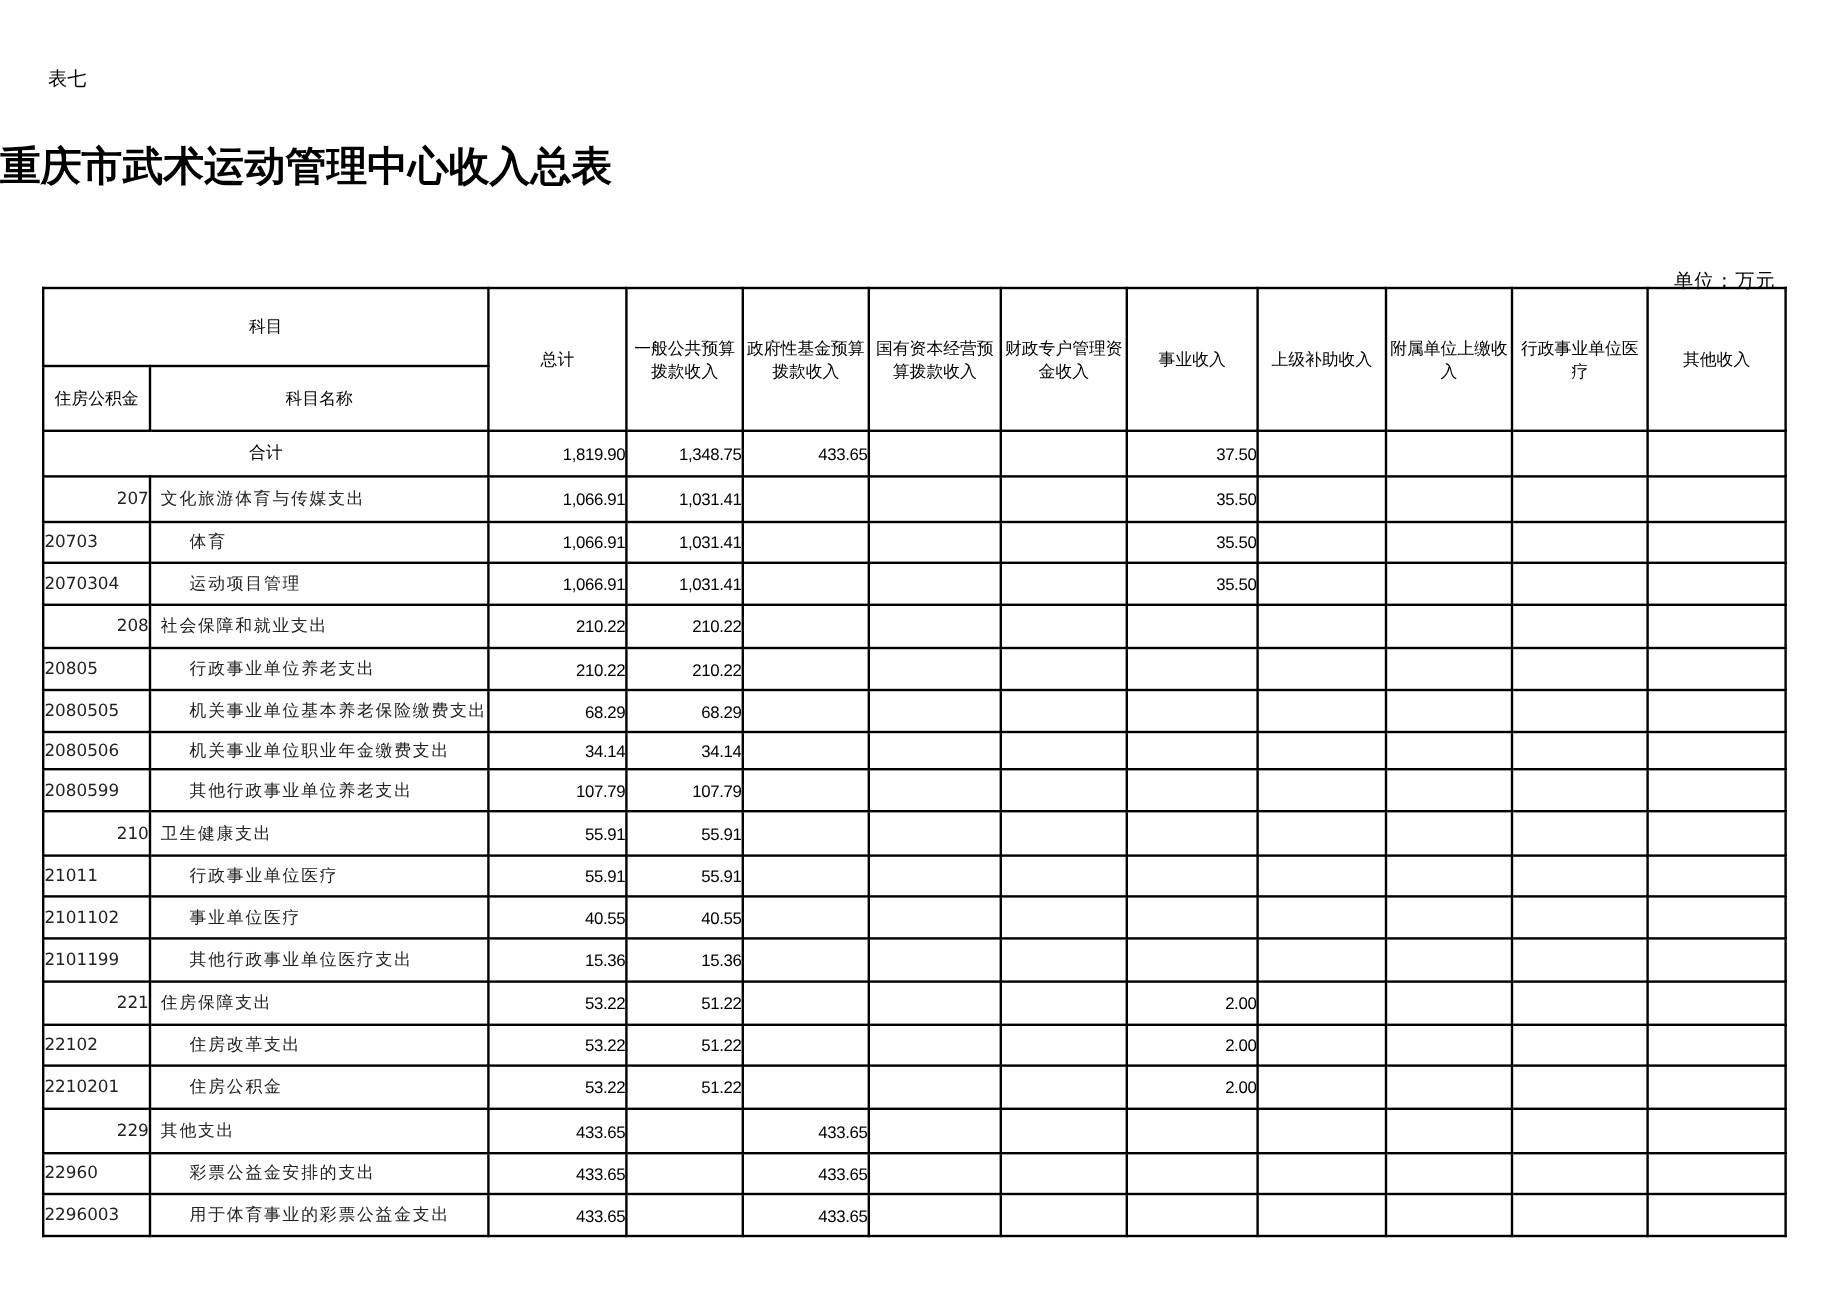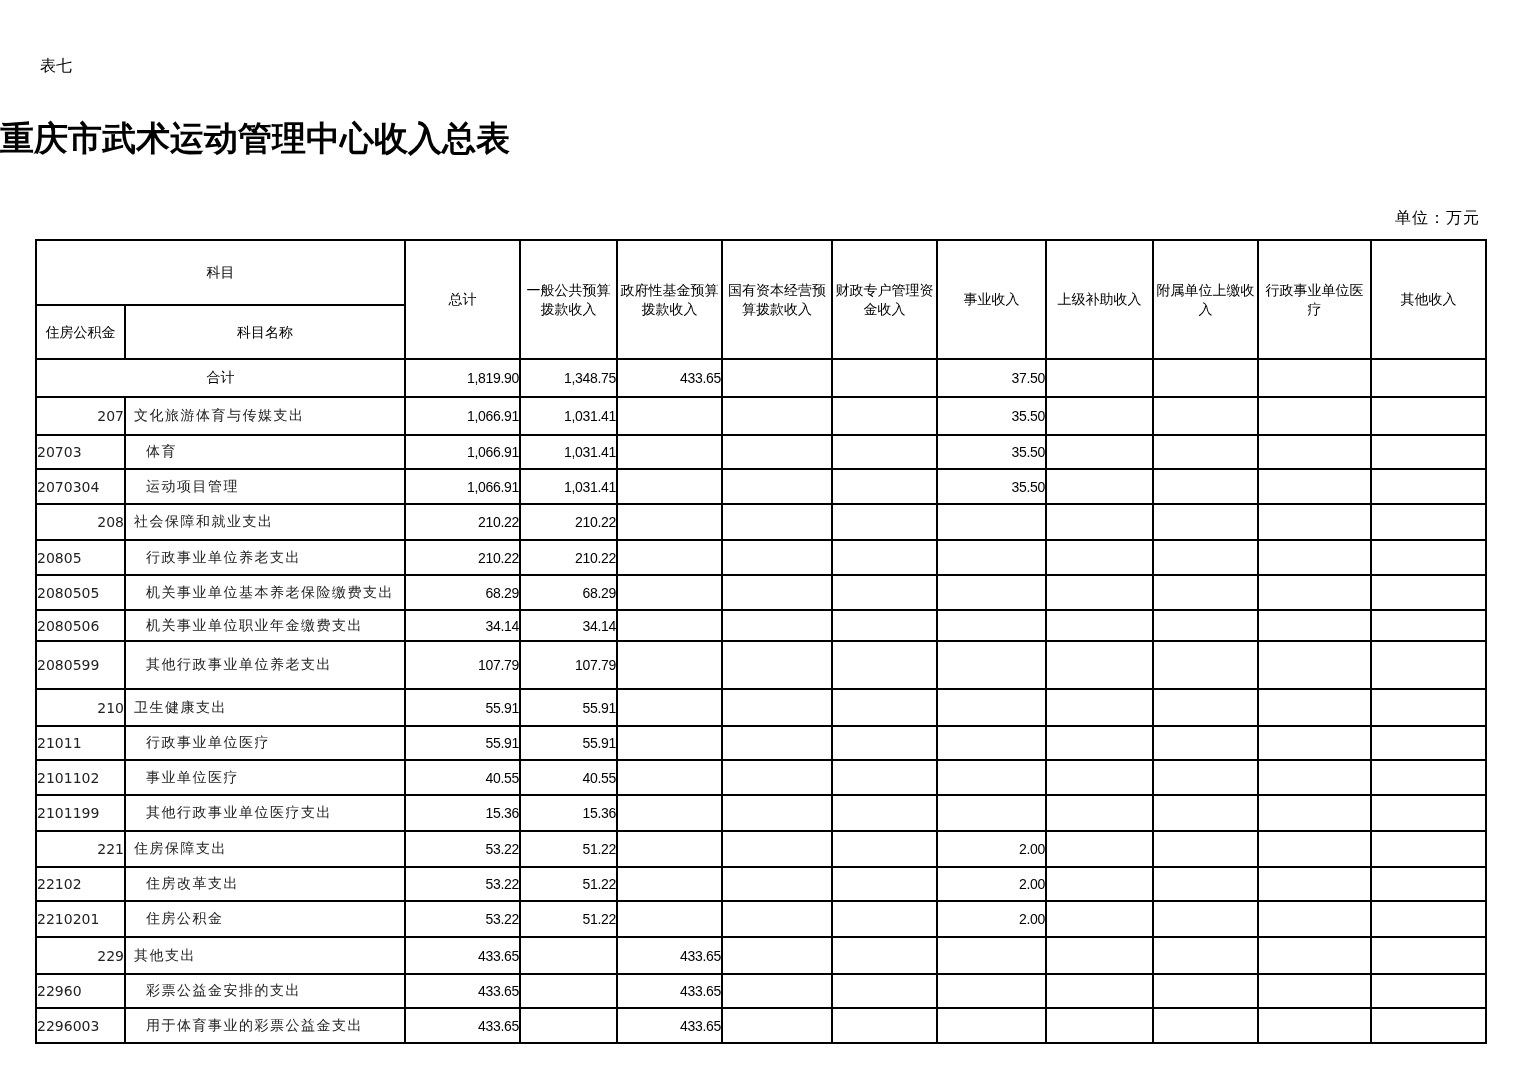--- a/index.html
+++ b/index.html
@@ -1,30 +1,30 @@
 <!DOCTYPE html>
 <html><head>
   <meta charset="utf-8">
   <style>
     html, body { margin: 0; padding: 0; background: #ffffff; }
     body { width: 1520px; height: 1074px; position: relative; overflow: hidden; color: #000; font-family: "Liberation Sans", "DejaVu Sans", sans-serif; }
     .table-label { position: absolute; left: 40px; top: 56px; font-size: 16px; font-family: "DejaVu Serif", serif; }
     .doc-title { position: absolute; left: 0; width: 1520px; top: 116px; text-align: left; font-size: 34px; font-weight: bold; font-family: "DejaVu Serif", serif; letter-spacing: 0px; }
-    .unit { position: absolute; right: 40px; top: 208px; font-size: 16px; font-family: "DejaVu Serif", serif; letter-spacing: 1px; }
+    .unit { position: absolute; right: 40px; top: 224px; font-size: 16px; font-family: "DejaVu Serif", serif; letter-spacing: 1px; }
     table.grid { position: absolute; left: 35px; top: 239px; border-collapse: collapse; table-layout: fixed; }
     table.grid td, table.grid th { border: 2px solid #000; padding: 0; font-size: 14px; overflow: hidden; white-space: nowrap; }
     th { font-weight: normal; text-align: center; vertical-align: middle; line-height: 19px; white-space: normal !important; }
     th.wrap { white-space: normal; padding: 0 2px; }
     td.num { text-align: right; padding-right: 2px; font-size: 13px; letter-spacing: -0.3px; }
     td.code { text-align: left; font-size: 13px; color: #222; font-family: "DejaVu Sans", sans-serif; }
     td.code.l1 { padding-left: 2px; text-align: right; }
     td.code.l2 { }
     td.name { text-align: left; font-size: 13px; color: #222; font-family: "DejaVu Serif", serif; letter-spacing: 1.5px; }
     td.name.l1 { padding-left: 8px; }
-    td.name.l2 { padding-left: 20px; }
+    td.name.l2 { padding-left: 32px; }
     td.total-label { text-align: center; font-size: 14px; }
   </style>
 </head>
 <body>
 
 <div class="table-label">表七</div>
 <div class="doc-title">重庆市武术运动管理中心收入总表</div>
 <div class="unit">单位：万元</div>
 
 <table class="grid">
@@ -166,21 +166,21 @@
         <td class="num">34.14</td>
         <td class="num"></td>
         <td class="num"></td>
         <td class="num"></td>
         <td class="num"></td>
         <td class="num"></td>
         <td class="num"></td>
         <td class="num"></td>
         <td class="num"></td>
       </tr>
-      <tr style="height: 48px;">
+      <tr style="height: 35px;">
         <td class="code l2">2080599</td>
         <td class="name l2">其他行政事业单位养老支出</td>
         <td class="num">107.79</td>
         <td class="num">107.79</td>
         <td class="num"></td>
         <td class="num"></td>
         <td class="num"></td>
         <td class="num"></td>
         <td class="num"></td>
         <td class="num"></td>

